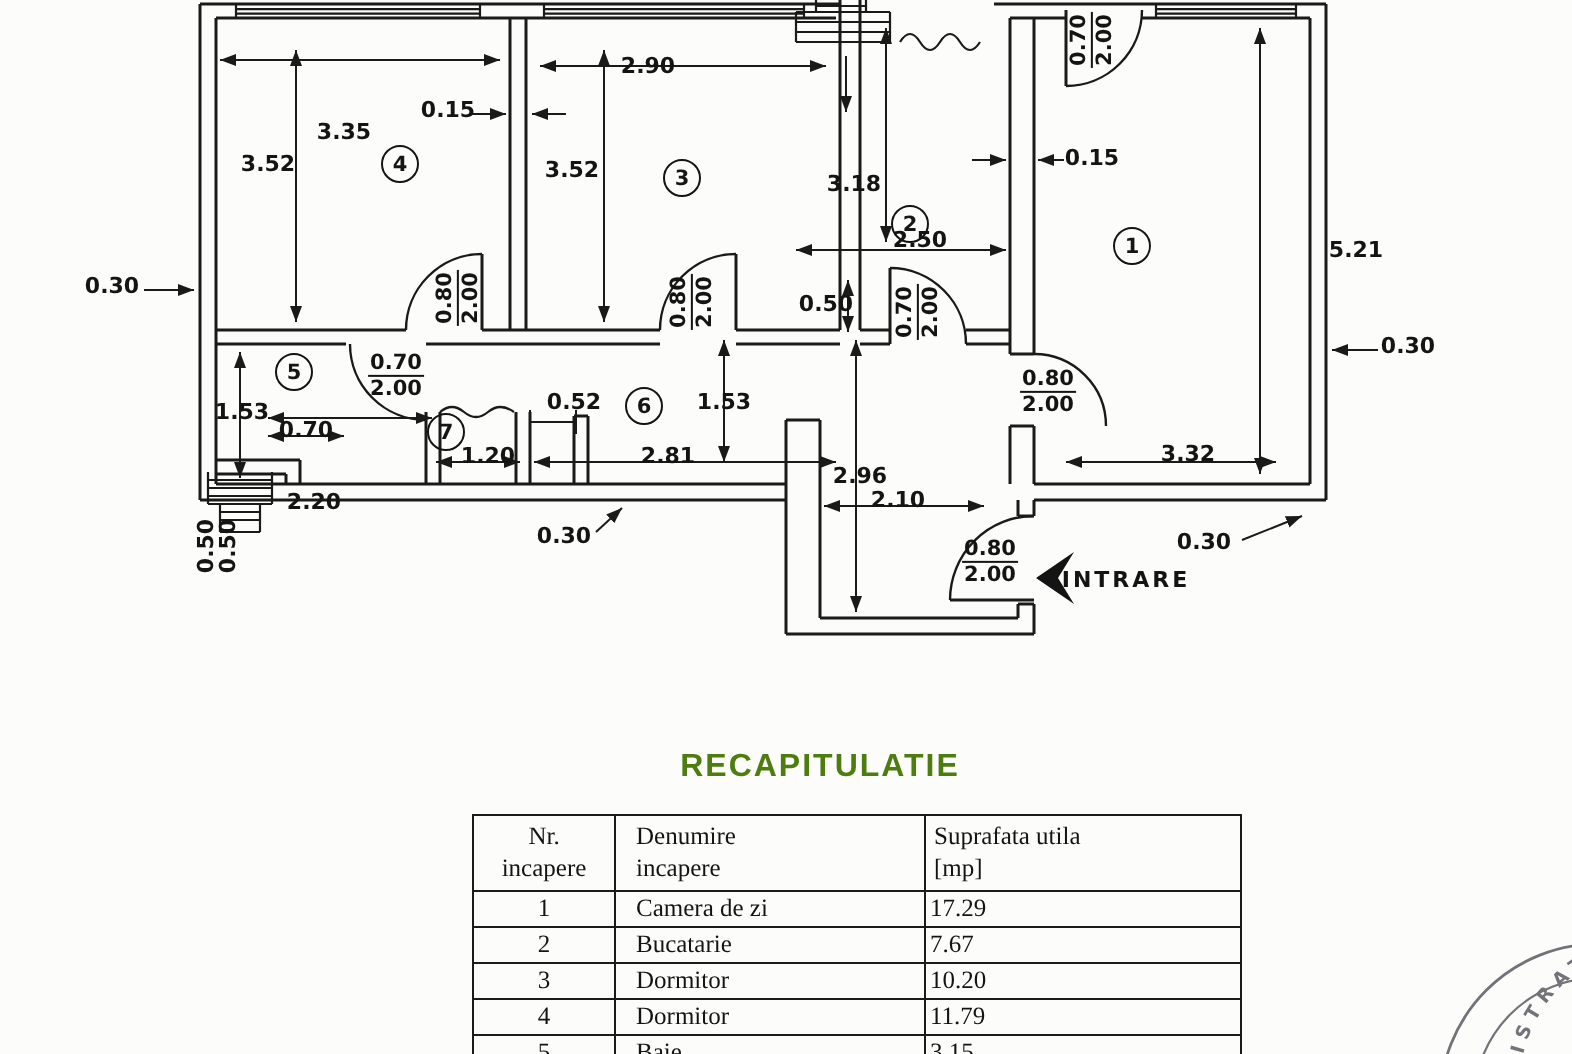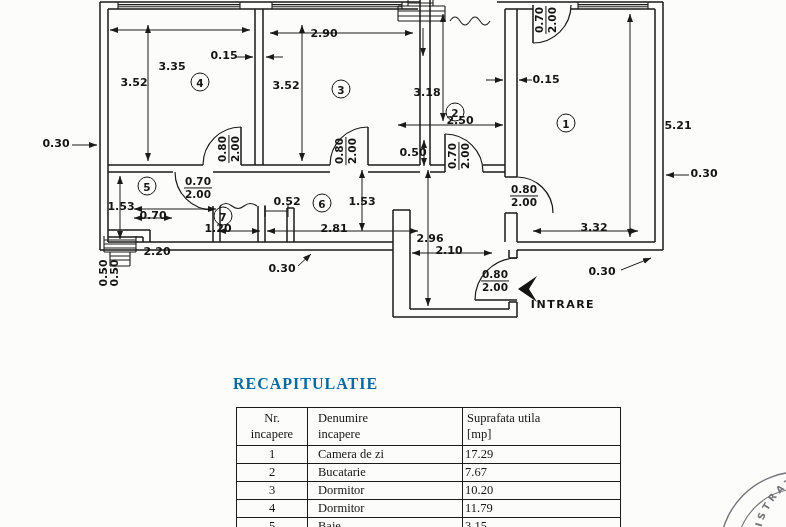--- a/index.html
+++ b/index.html
@@ -10,23 +10,23 @@
   .dim{position:absolute;transform:translate(-50%,-50%);font-weight:bold;font-size:11px;
        color:#141414;white-space:nowrap;line-height:1;}
   .dim.rot{transform:translate(-50%,-50%) rotate(-90deg);}
   .frac{display:flex;flex-direction:column;align-items:center;font-size:10.5px;line-height:1.15;}
   .fr-top{border-bottom:1.5px solid #141414;padding:0 1px;}
   .roomnum{position:absolute;transform:translate(-50%,-50%);width:17px;height:17px;
        border:1.6px solid #141414;border-radius:50%;display:flex;align-items:center;
        justify-content:center;font-weight:bold;font-size:10.5px;background:transparent;}
   .entrance{letter-spacing:1.5px;font-size:11px;}
   
-  #recap-title{position:absolute;left:233px;top:375px;width:354px;
-       font-family:Liberation Serif, serif;font-weight:bold;font-size:16px;
-       letter-spacing:1px;color:#0369a1;}
+  #recap-title{position:absolute;left:233px;top:375px;width:354px;text-align:center;
+       font-family:Liberation Sans, sans-serif;font-weight:bold;font-size:16px;
+       letter-spacing:1px;color:#4d7c0f;}
   #recap-table{position:absolute;left:236px;top:407px;border-collapse:collapse;
        font-family:"Liberation Serif",serif;color:#141414;}
   #recap-table th,#recap-table td{border:1.6px solid #1b1b1b;font-weight:normal;font-size:12.5px;}
   #recap-table th{height:37px;text-align:center;white-space:pre-line;line-height:1.25;padding:0 4px;}
   #recap-table td{height:17px;padding:0 2px;}
   #recap-table .c0{width:62px;text-align:center;}
   #recap-table .c1{width:140px;text-align:left;padding-left:10px;}
   #recap-table .c2{width:149px;text-align:left;}
 </style>
 </head>
@@ -168,36 +168,36 @@
         <span class="fr-top">0.70</span>
         <span>2.00</span>
       </div>
       <div class="dim frac rot" style="left: 346px; top: 151px;">
         <span class="fr-top">0.80</span>
         <span>2.00</span>
       </div>
       <div class="dim" style="left: 121px; top: 206px;">1.53</div>
       <div class="dim" style="left: 157px; top: 206px; margin-top: 45px;">2.20</div>
       <div class="dim" style="left: 153px; top: 215px;">0.70</div>
-      <div class="dim" style="left: 218px; top: 228px;">1.20</div>
+      <div class="dim" style="left: 244px; top: 228px;">1.20</div>
       <div class="dim" style="left: 287px; top: 201px;">0.52</div>
       <div class="dim" style="left: 362px; top: 201px;">1.53</div>
       <div class="dim" style="left: 334px; top: 228px;">2.81</div>
       <div class="dim" style="left: 430px; top: 238px;">2.96</div>
       <div class="dim" style="left: 449px; top: 250px;">2.10</div>
       <div class="dim" style="left: 594px; top: 227px;">3.32</div>
       <div class="dim frac" style="left: 524px; top: 196px;">
         <span class="fr-top">0.80</span>
         <span>2.00</span>
       </div>
       <div class="dim frac" style="left: 495px; top: 281px;">
         <span class="fr-top">0.80</span>
         <span>2.00</span>
       </div>
-      <div class="dim entrance" style="left: 563px; top: 304px;">INTRARE</div>
+      <div class="dim entrance" style="left: 563px; top: 290px;">INTRARE</div>
       <div class="dim" style="left: 282px; top: 268px;">0.30</div>
       <div class="dim" style="left: 602px; top: 271px;">0.30</div>
       <div class="dim rot" style="left: 103px; top: 273px;">0.50</div>
       <div class="dim rot" style="left: 114px; top: 273px;">0.50</div>
       <div class="roomnum" style="left: 200px; top: 82px;">4</div>
       <div class="roomnum" style="left: 341px; top: 89px;">3</div>
       <div class="roomnum" style="left: 455px; top: 112px;">2</div>
       <div class="roomnum" style="left: 566px; top: 123px;">1</div>
       <div class="roomnum" style="left: 147px; top: 186px;">5</div>
       <div class="roomnum" style="left: 322px; top: 203px;">6</div>

